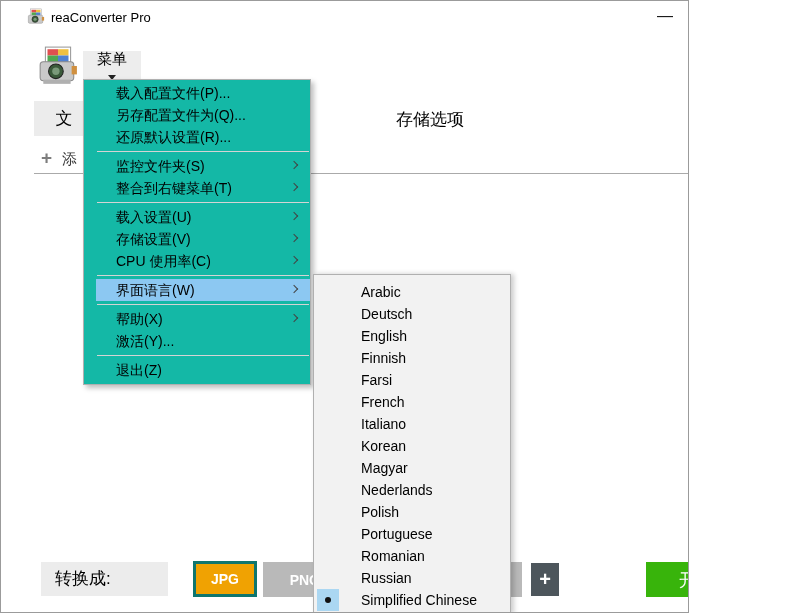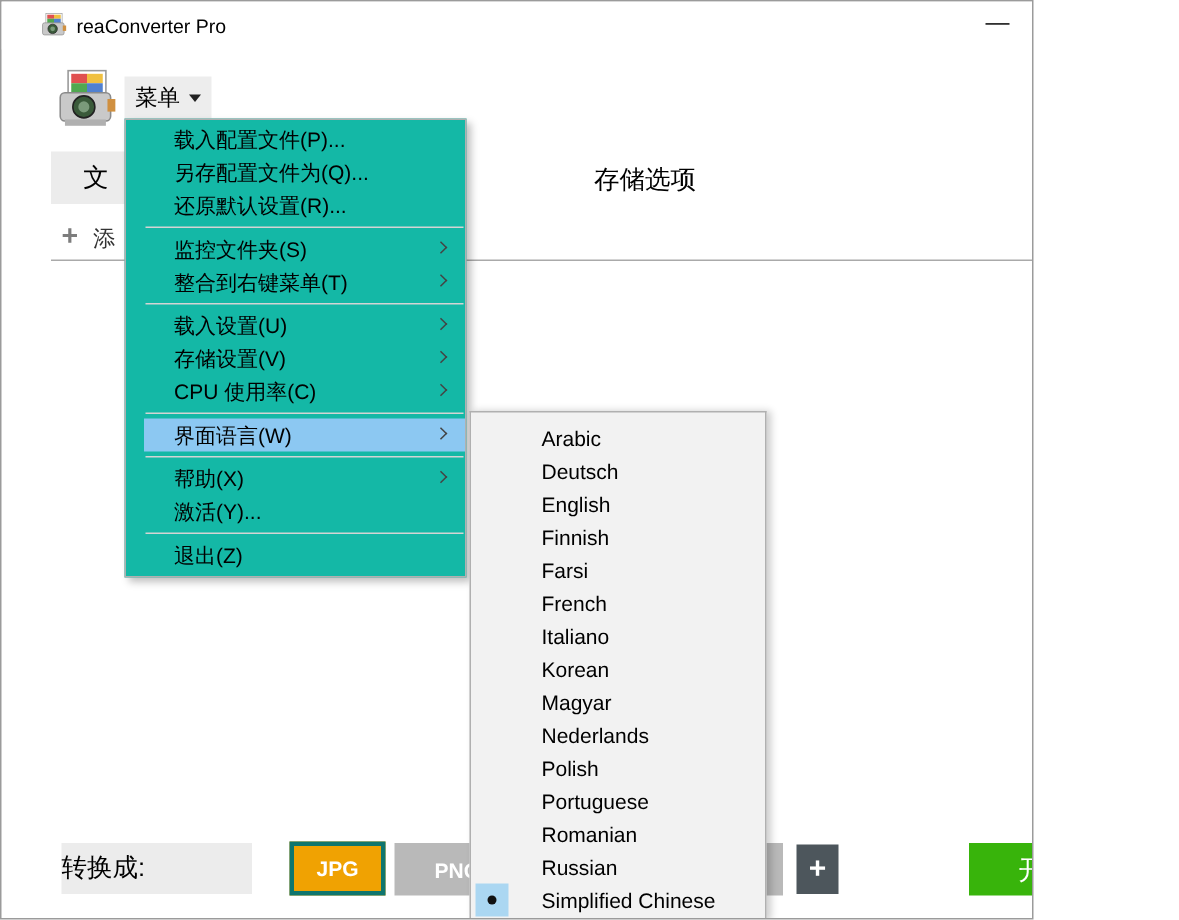--- a/index.html
+++ b/index.html
@@ -14,38 +14,38 @@
   .title-text { position:absolute; left:50px; top:9px; font-size:13px; color:#000; }
   .win-ctrl { position:absolute; top:0; height:32px; width:40px; text-align:center; line-height:30px;
               font-size:16px; color:#111; cursor:default; }
   .ctrl-min { left:644px; }
   .ctrl-max { left:696px; }
   .ctrl-close { left:742px; font-size:19px; }
   .max-box { display:inline-block; width:11px; height:11px; border:1px solid #111; margin-top:10px; }
   
   .app-logo { position:absolute; left:36px; top:44px; width:42px; height:42px; }
   .menu-btn { position:absolute; left:82px; top:50px; width:58px; height:28px; background:#ededed;
-              display:flex; align-items:center; justify-content:center; gap:6px; cursor:default; }
+              display:flex; align-items:center; justify-content:center; gap:6px; cursor:default;flex-direction:column; }
   .menu-btn-label { font-size:15px; color:#000; }
   .tri-down { width:0; height:0; border-left:4px solid transparent; border-right:4px solid transparent;
               border-top:5px solid #222; }
   
   .tab-files { position:absolute; left:33px; top:100px; width:60px; height:35px; background:#ececec;
                display:flex; align-items:center; justify-content:center; font-size:17px; color:#000; }
   .saving-options { position:absolute; left:395px; top:107px; font-size:17px; color:#000; }
   .add-plus { position:absolute; left:40px; top:146px; font-size:19px; font-weight:bold; color:#7d7d7d; }
   .add-partial { position:absolute; left:61px; top:149px; font-size:15px; color:#333; }
   .wrench-wrap { position:absolute; left:710px; top:146px; width:40px; height:26px; display:flex;
                  align-items:center; gap:5px; cursor:default; }
   .hr-line { position:absolute; left:33px; top:172px; width:713px; height:1px; background:#aaa; }
   
   .status-text { position:absolute; left:46px; top:516px; font-size:15px; color:#000; }
   
   .convert-box { position:absolute; left:40px; top:561px; width:127px; height:34px; background:#ececec;
-                 font-size:17px; color:#000; line-height:34px; }
+                 font-size:17px; color:#000; line-height:34px; padding-left:14px; }
   .btn-jpg { position:absolute; left:192px; top:560px; width:64px; height:36px; background:#F0A202;
              border:3px solid #0f766e; color:#fff; font-weight:bold; font-size:14px;
              display:flex; align-items:center; justify-content:center; cursor:default; }
   .btn-png { position:absolute; left:262px; top:561px; width:57px; height:35px; background:#B9B9B9;
              color:#fff; font-weight:bold; font-size:14px; display:flex; align-items:center;
              justify-content:flex-end; cursor:default; }
   .format-sliver { position:absolute; left:500px; top:561px; width:21px; height:35px; background:#B9B9B9; }
   .btn-add-format { position:absolute; left:530px; top:562px; width:28px; height:33px; background:#4D565C;
              color:#fff; font-weight:bold; font-size:20px; display:flex; align-items:center;
              justify-content:center; cursor:default; }

